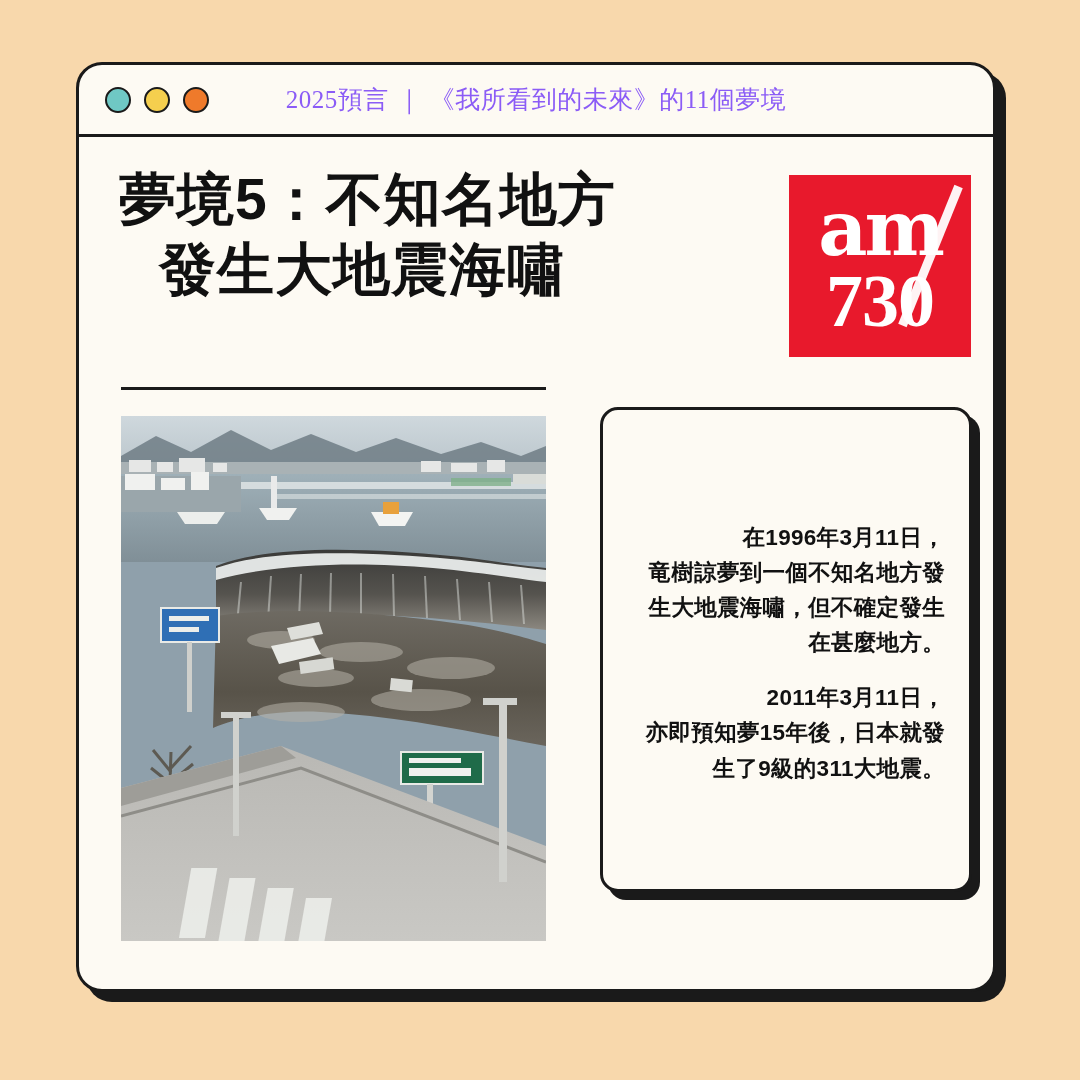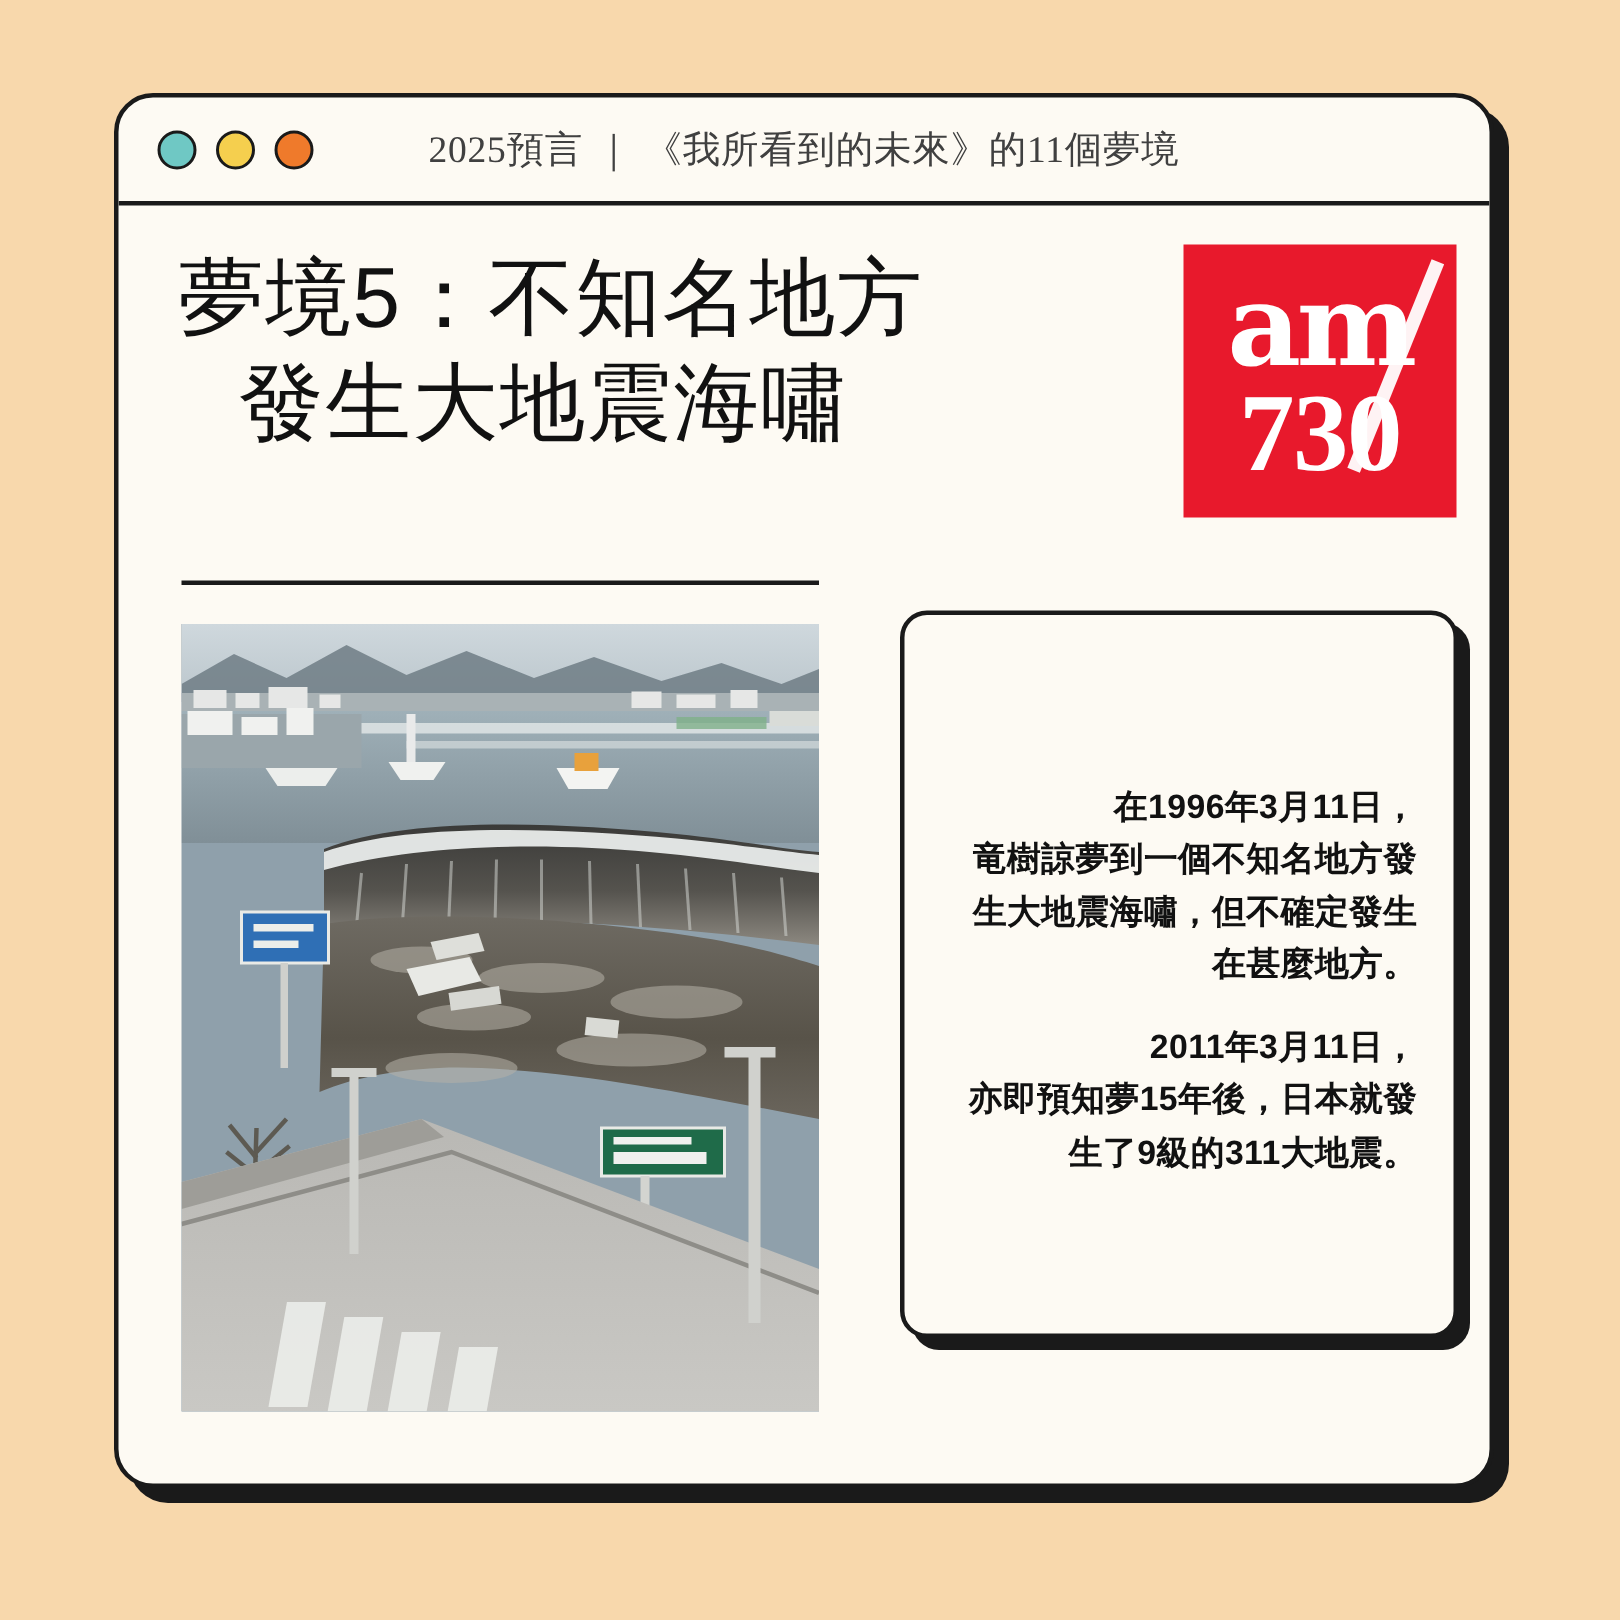--- a/index.html
+++ b/index.html
@@ -49,44 +49,44 @@
   .dot {
     width: 26px; height: 26px;
     border-radius: 50%;
     border: 2.5px solid #1a1a1a;
   }
   .titlebar-title {
     position: absolute;
     left: 0; right: 0;
     text-align: center;
     font-size: 25px;
-    color: #404040;
+    color: #8b5cf6;
     letter-spacing: .5px;
     font-family: "Liberation Serif", "DejaVu Serif", serif;
     pointer-events: none;
   }
   .titlebar-title .sep { padding: 0 8px; }
 
   
   .headline {
     position: absolute;
     left: 40px; top: 100px;
     width: 660px;
     font-size: 57px;
-    font-weight: normal;
+    font-weight: bold;
     line-height: 1.22;
     color: #111;
     letter-spacing: 1px;
   }
   .headline .l2 { display: block; margin-left: 40px; }
 
   
   .logo {
     position: absolute;
-    right: 22px; top: 98px;
+    right: 22px; top: 110px;
     width: 182px; height: 182px;
     background: #e8192c;
     display: flex;
     flex-direction: column;
     align-items: center;
     justify-content: center;
     overflow: hidden;
   }
   .logo .am {
     color: #fff;

